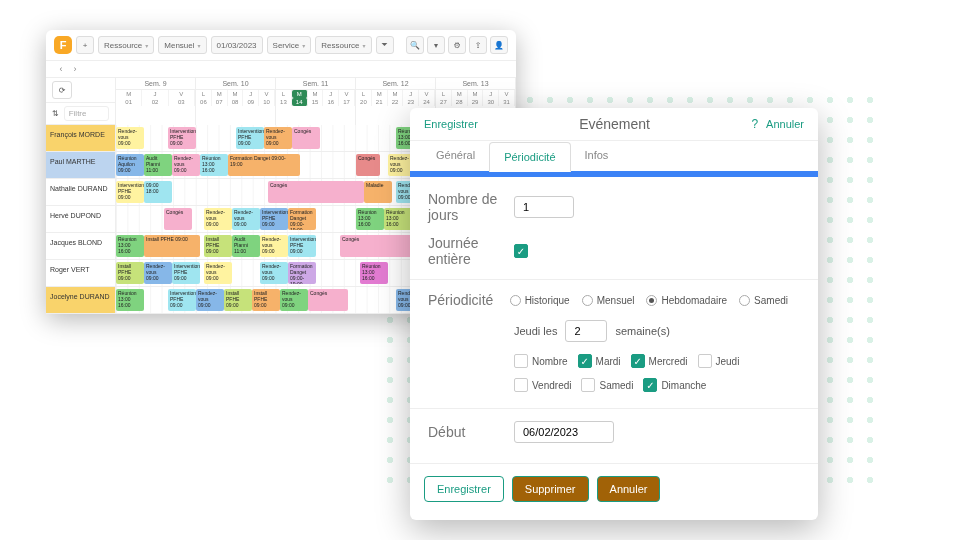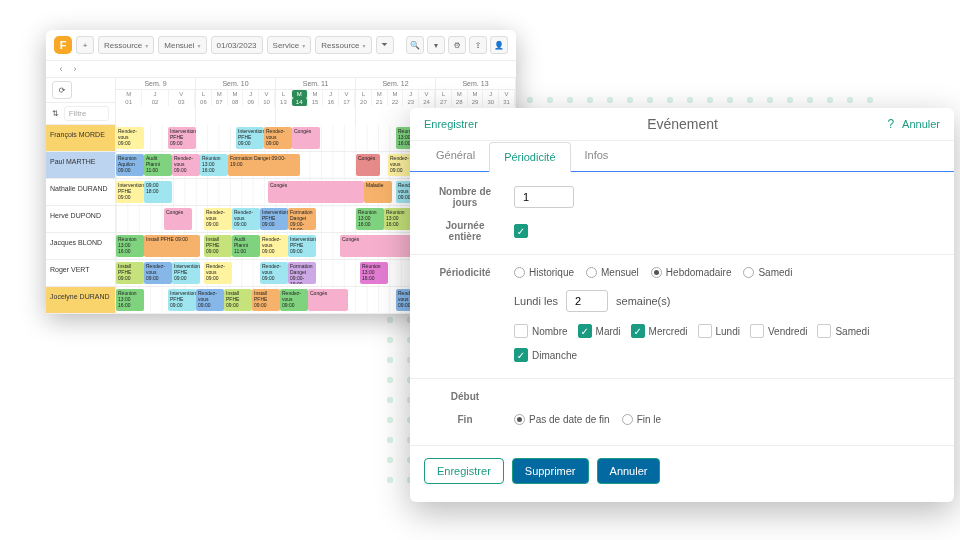--- a/index.html
+++ b/index.html
@@ -101,64 +101,64 @@
   .c-orange{background:#f6b26a;} .c-purple{background:#cda8e6;}
   .c-lime{background:#c6e27a;} .c-green{background:#7fd37f;}
   .c-red{background:#e78a8a;} .c-dark{background:#7aa7c8;}
   .c-mag{background:#e27bd1;}
 
   
   .modal {
     position:absolute;
     left: 410px;
     top: 108px;
-    width: 544px;
+    width: 408px;
     background:#fff;
     border-radius:6px;
     box-shadow: 0 10px 34px rgba(0,0,0,.28);
     z-index: 2;
     font-size:11px;
     color:#555;
   }
   .modal-head {
     display:flex;align-items:center;
     padding:8px 14px;border-bottom:1px solid #eee;
   }
   .m-save-link { color:#1a9c82;font-size:11px;cursor:pointer;}
   .m-title { flex:1;text-align:center;font-size:14px;color:#666;}
   .m-help { color:#1a9c82;font-size:12px;margin-right:8px;cursor:pointer;}
   .m-cancel { color:#1a9c82;font-size:11px;cursor:pointer;}
 
-  .tabs { display:flex;gap:0;border-bottom:1px solid #3b82f6;padding:0 12px;}
+  .tabs { display:flex;gap:0;border-bottom:6px solid #3b82f6;padding:0 12px;}
   .tab { padding:8px 14px;font-size:11px;color:#888;cursor:pointer;}
   .tab.active { color:#1a9c82;border:1px solid #ddd;border-bottom:1px solid #fff;
                 border-radius:4px 4px 0 0;position:relative;top:1px;background:#fff;}
 
   .form { padding:14px 18px 8px 18px;}
   .frow { display:flex;align-items:center;margin-bottom:12px;}
-  .flabel { width:86px;text-align:center;padding-right:12px;font-size:10px;font-weight:bold;color:#777;}
+  .flabel { width:86px;text-align:left;padding-right:12px;font-size:14px;font-weight:normal;color:#777;}
   .finput { border:1px solid #ccc;border-radius:3px;padding:4px 8px;font-size:11px;width:60px;}
   .fcheck { width:14px;height:14px;border:1px solid #ccc;border-radius:2px;
             display:inline-flex;align-items:center;justify-content:center;background:#fff;}
   .fcheck.checked { background:#1a9c82;border-color:#1a9c82;color:#fff;font-size:10px;}
   .hr { border-top:1px solid #eee;margin:6px -18px 12px -18px;}
 
   .radio { display:inline-flex;align-items:center;gap:4px;margin-right:12px;font-size:10px;}
   .rdot { width:11px;height:11px;border:1px solid #aaa;border-radius:50%;position:relative;}
   .rdot.on::after { content:"";position:absolute;inset:2px;border-radius:50%;background:#555;}
 
   .dayboxes { display:flex;gap:10px;flex-wrap:wrap;font-size:10px;margin-left:86px;}
   .daybox { display:inline-flex;align-items:center;gap:4px;}
 
   .modal-foot {
     padding:12px 14px 18px 14px;border-top:1px solid #eee;display:flex;gap:8px;
   }
   .btn { padding:6px 12px;font-size:11px;border-radius:4px;cursor:pointer;}
   .btn-outline { border:1px solid #1a9c82;color:#1a9c82;background:#fff;}
-  .btn-fill { border:1px solid #1a9c82;background:#0369a1;color:#fff;}
+  .btn-fill { border:1px solid #1a9c82;background:#a16207;color:#fff;}
 </style>
 </head>
 <body>
 
 <div class="dots"></div>
 
 <div class="planner">
   <div class="toolbar">
     <div class="logo">F</div>
     <div class="tb-btn">+</div>
@@ -430,73 +430,63 @@
           <span class="rdot on"></span>
           <span>Hebdomadaire</span>
         </label>
       <label class="radio">
           <span class="rdot"></span>
           <span>Samedi</span>
         </label>
     </div>
 
     <div class="frow" style="margin-left:86px;">
-      <span>Lundi les</span>
+      <span>Jeudi les</span>
       <input class="finput" style="width: 42px; margin: 0px 8px;" value="2">
       <span>semaine(s)</span>
     </div>
 
     <div class="dayboxes">
       <span class="daybox">
           <span class="fcheck"></span>
           <span>Nombre</span>
         </span>
       <span class="daybox">
           <span class="fcheck checked">✓</span>
           <span>Mardi</span>
         </span>
       <span class="daybox">
           <span class="fcheck checked">✓</span>
           <span>Mercredi</span>
         </span>
       <span class="daybox">
           <span class="fcheck"></span>
-          <span>Lundi</span>
+          <span>Jeudi</span>
         </span>
       <span class="daybox">
           <span class="fcheck"></span>
           <span>Vendredi</span>
         </span>
       <span class="daybox">
           <span class="fcheck"></span>
           <span>Samedi</span>
         </span>
       <span class="daybox">
           <span class="fcheck checked">✓</span>
           <span>Dimanche</span>
         </span>
     </div>
 
     <div class="hr" style="margin-top:16px;"></div>
 
     <div class="frow">
       <div class="flabel">Début</div>
-    </div>
-
-    <div class="frow">
-      <div class="flabel">Fin</div>
-      <label class="radio">
-          <span class="rdot on"></span>
-          <span>Pas de date de fin</span>
-        </label>
-      <label class="radio">
-          <span class="rdot"></span>
-          <span>Fin le</span>
-        </label>
-    </div>
+      <input class="finput" style="width: 100px;" value="06/02/2023">
+    </div>
+
   </div>
 
   <div class="modal-foot">
     <div class="btn btn-outline">Enregistrer</div>
     <div class="btn btn-fill">Supprimer</div>
     <div class="btn btn-fill">Annuler</div>
   </div>
 </div>
 
 </body></html>

